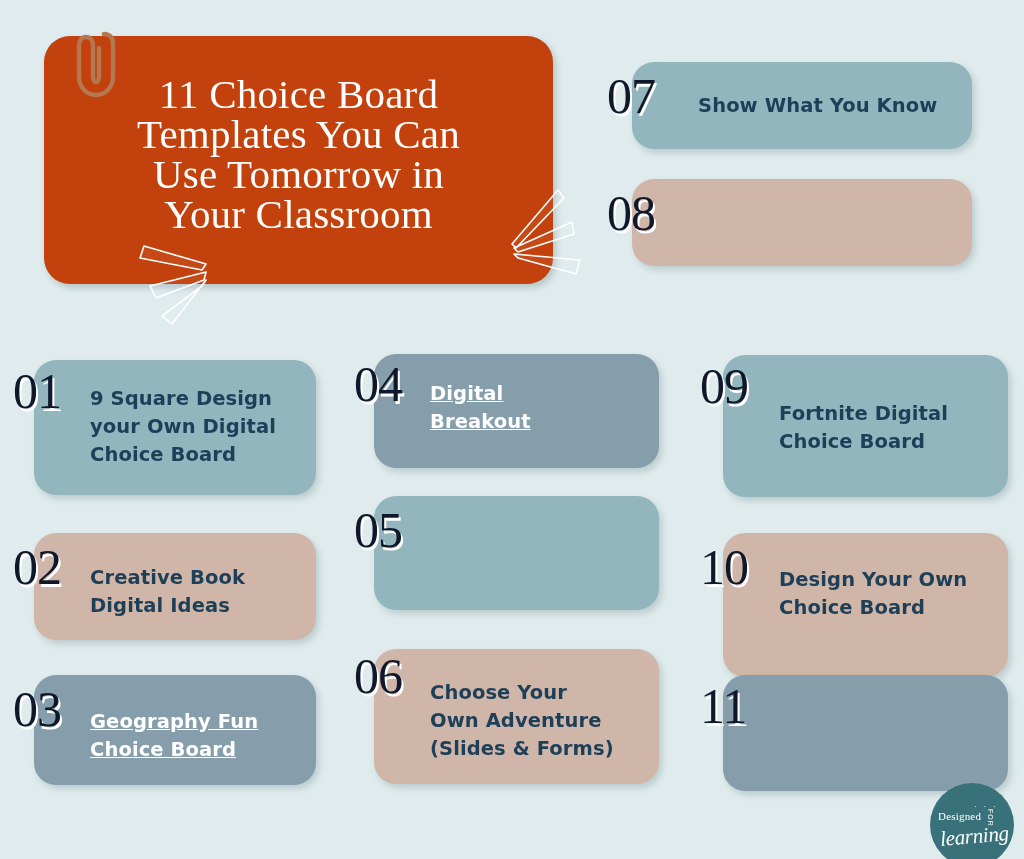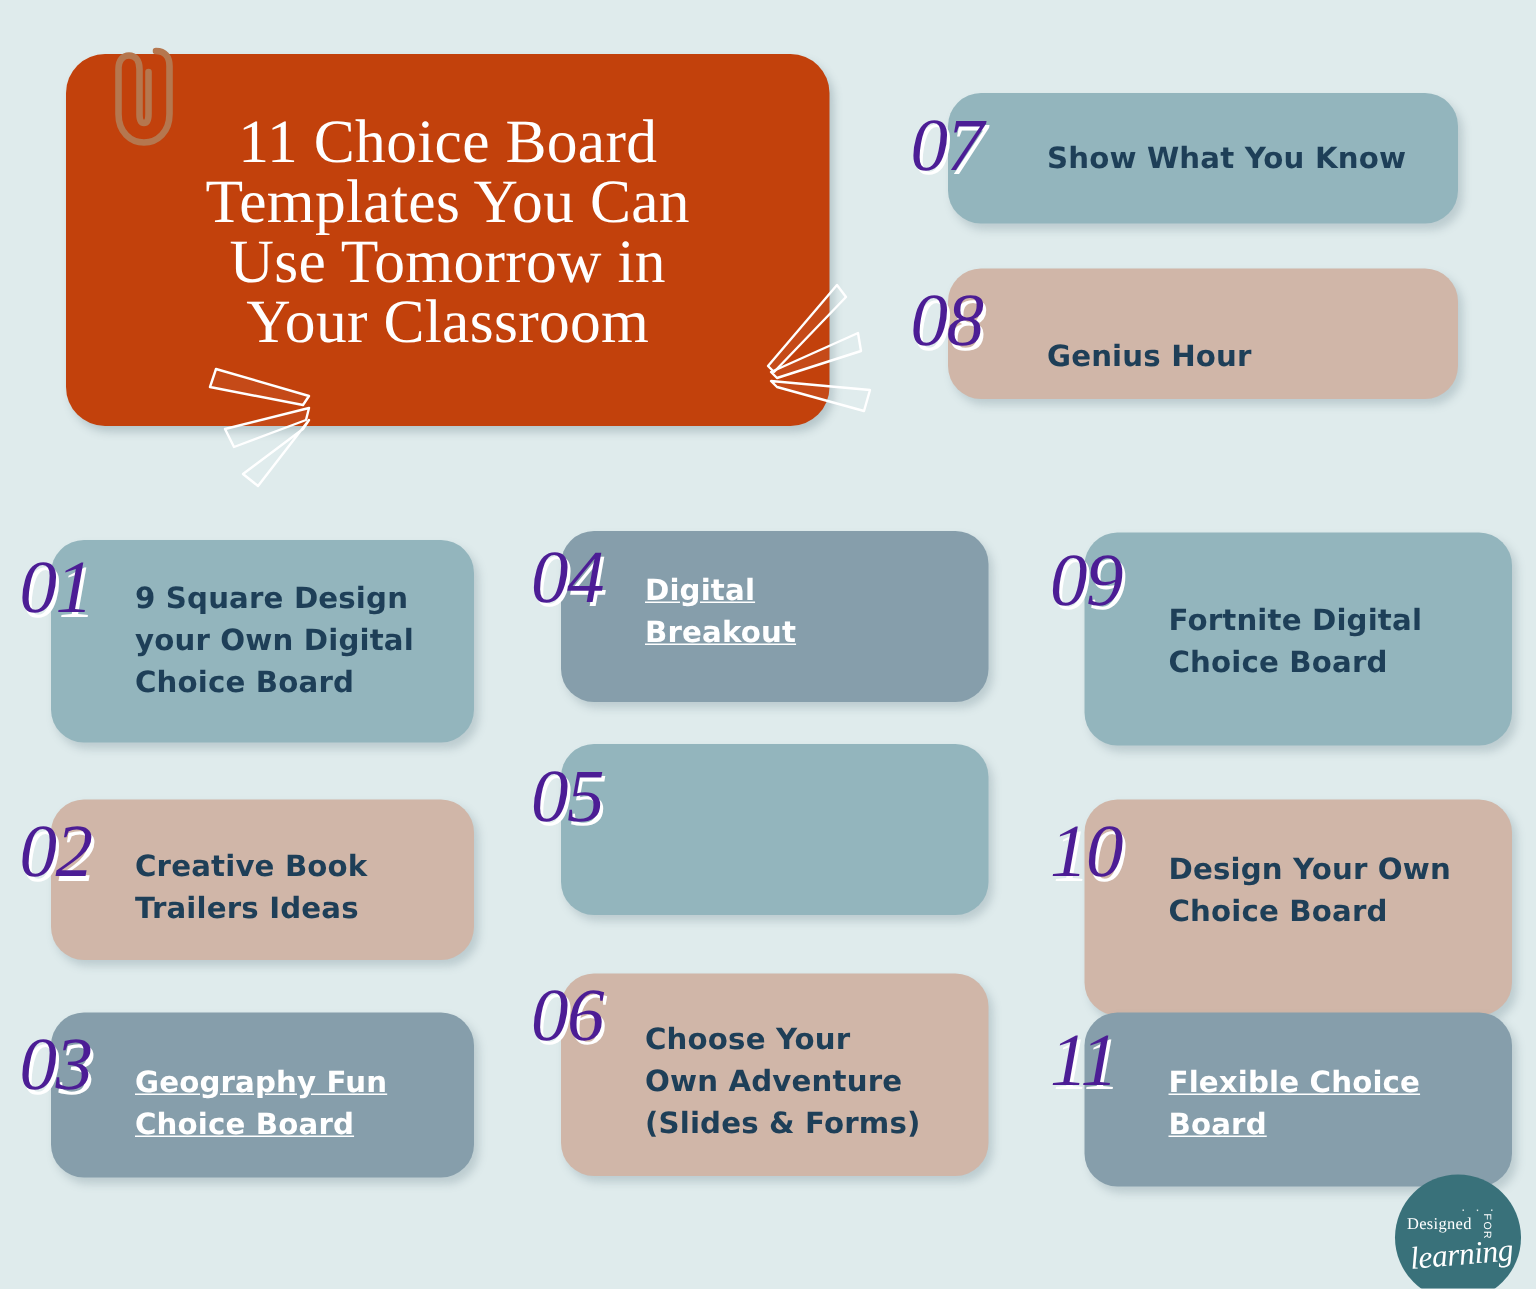--- a/index.html
+++ b/index.html
@@ -71,26 +71,25 @@
     position: absolute;
     border-radius: 22px;
     box-shadow: 3px 4px 6px rgba(100, 125, 135, 0.28);
     box-sizing: border-box;
   }
   .card .num {
     position: absolute;
     font-family: "Liberation Serif", "DejaVu Serif", serif;
     font-size: 50px;
     line-height: 50px;
-    color: #4c1d95;
+    color: #0f172a;
     text-shadow: 2px 3px 0 #ffffff;
     letter-spacing: -1px;
     z-index: 3;
     white-space: nowrap;
-    font-style: italic;
   }
   .card .label {
     position: absolute;
     font-family: "DejaVu Sans", "Liberation Sans", sans-serif;
     font-size: 19.5px;
     font-weight: bold;
     line-height: 28px;
     letter-spacing: 0.1px;
     color: #1e3f58;
     white-space: pre-line;
@@ -191,32 +190,31 @@
              C5 14 8 11 12 11 C16 11 19 14 19 20 L19 50 C19 54 20 56 22 56 C24 56 25 54 25 50 L25 22" fill="none" stroke="#b5774f" stroke-width="4.4" stroke-linecap="round" stroke-linejoin="round"></path>
   </svg>
 
   <div id="cards-layer">
       <div class="card theme-teal" style="left: 632px; top: 62px; width: 340px; height: 87px;">
         <div class="num" style="left: -25px; top: 9px;">07</div>
         <div class="label" style="left: 66px; top: 30px;">Show What You Know</div>
       </div>
       <div class="card theme-tan" style="left: 632px; top: 179px; width: 340px; height: 87px;">
         <div class="num" style="left: -25px; top: 9px;">08</div>
-        <div class="label" style="left: 66px; top: 45px;">Genius Hour</div>
       </div>
       <div class="card theme-teal" style="left: 34px; top: 360px; width: 282px; height: 135px;">
         <div class="num" style="left: -21px; top: 6px;">01</div>
         <div class="label" style="left: 56px; top: 25px;">9 Square Design
 your Own Digital
 Choice Board</div>
       </div>
       <div class="card theme-tan" style="left: 34px; top: 533px; width: 282px; height: 107px;">
         <div class="num" style="left: -21px; top: 9px;">02</div>
         <div class="label" style="left: 56px; top: 31px;">Creative Book
-Trailers Ideas</div>
+Digital Ideas</div>
       </div>
       <div class="card theme-gray light-text" style="left: 34px; top: 675px; width: 282px; height: 110px;">
         <div class="num" style="left: -21px; top: 9px;">03</div>
         <div class="label" style="left: 56px; top: 33px;">Geography Fun
 Choice Board</div>
       </div>
       <div class="card theme-gray light-text" style="left: 374px; top: 354px; width: 285px; height: 114px;">
         <div class="num" style="left: -20px; top: 5px;">04</div>
         <div class="label" style="left: 56px; top: 26px;">Digital
 Breakout</div>
@@ -235,22 +233,20 @@
         <div class="label" style="left: 56px; top: 45px;">Fortnite Digital
 Choice Board</div>
       </div>
       <div class="card theme-tan" style="left: 723px; top: 533px; width: 285px; height: 144px;">
         <div class="num" style="left: -23px; top: 9px;">10</div>
         <div class="label" style="left: 56px; top: 33px;">Design Your Own
 Choice Board</div>
       </div>
       <div class="card theme-gray light-text" style="left: 723px; top: 675px; width: 285px; height: 116px;">
         <div class="num" style="left: -23px; top: 6px;">11</div>
-        <div class="label" style="left: 56px; top: 33px;">Flexible Choice
-Board</div>
       </div>
     </div>
 
   <div class="logo-badge">
     <div class="logo-dots">· · ·</div>
     <div class="logo-designed">Designed</div>
     <div class="logo-for">FOR</div>
     <div class="logo-learning">learning</div>
   </div>
 

